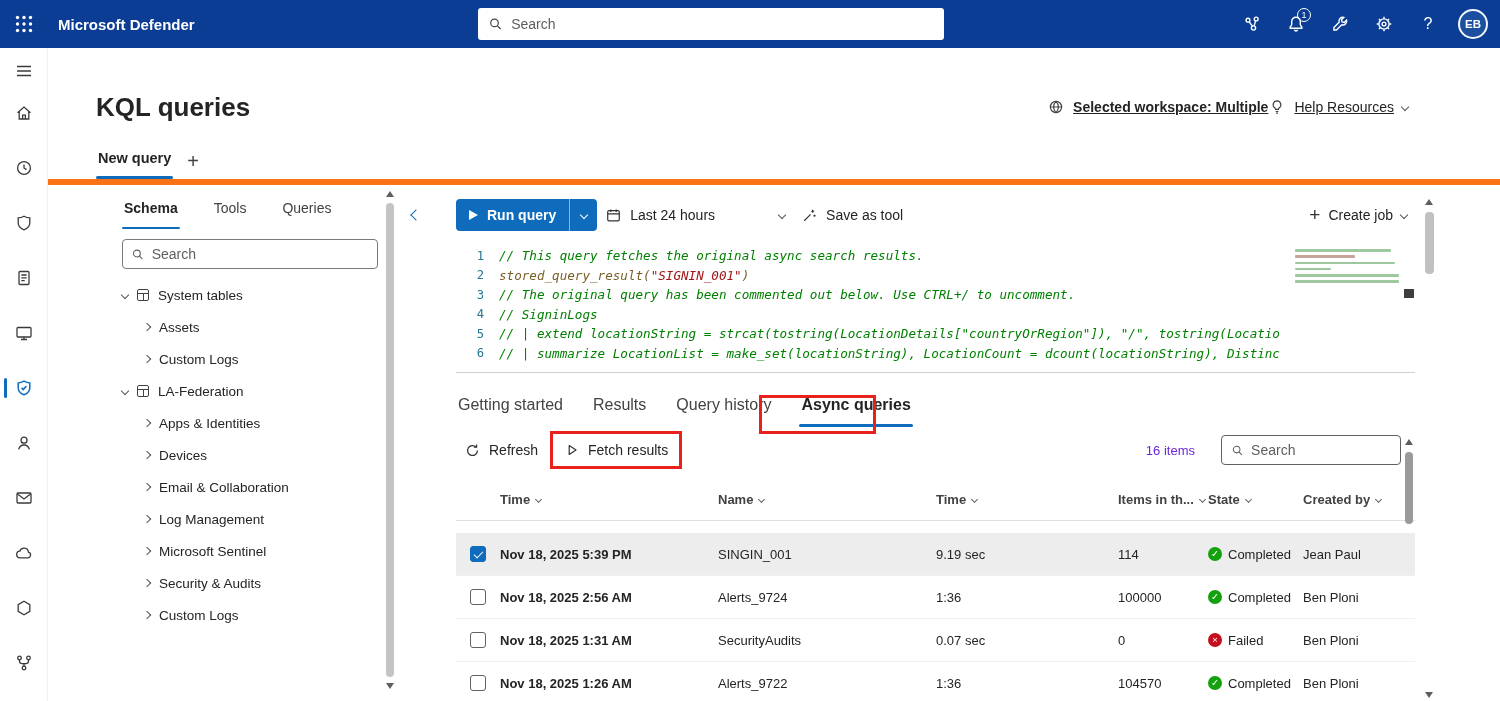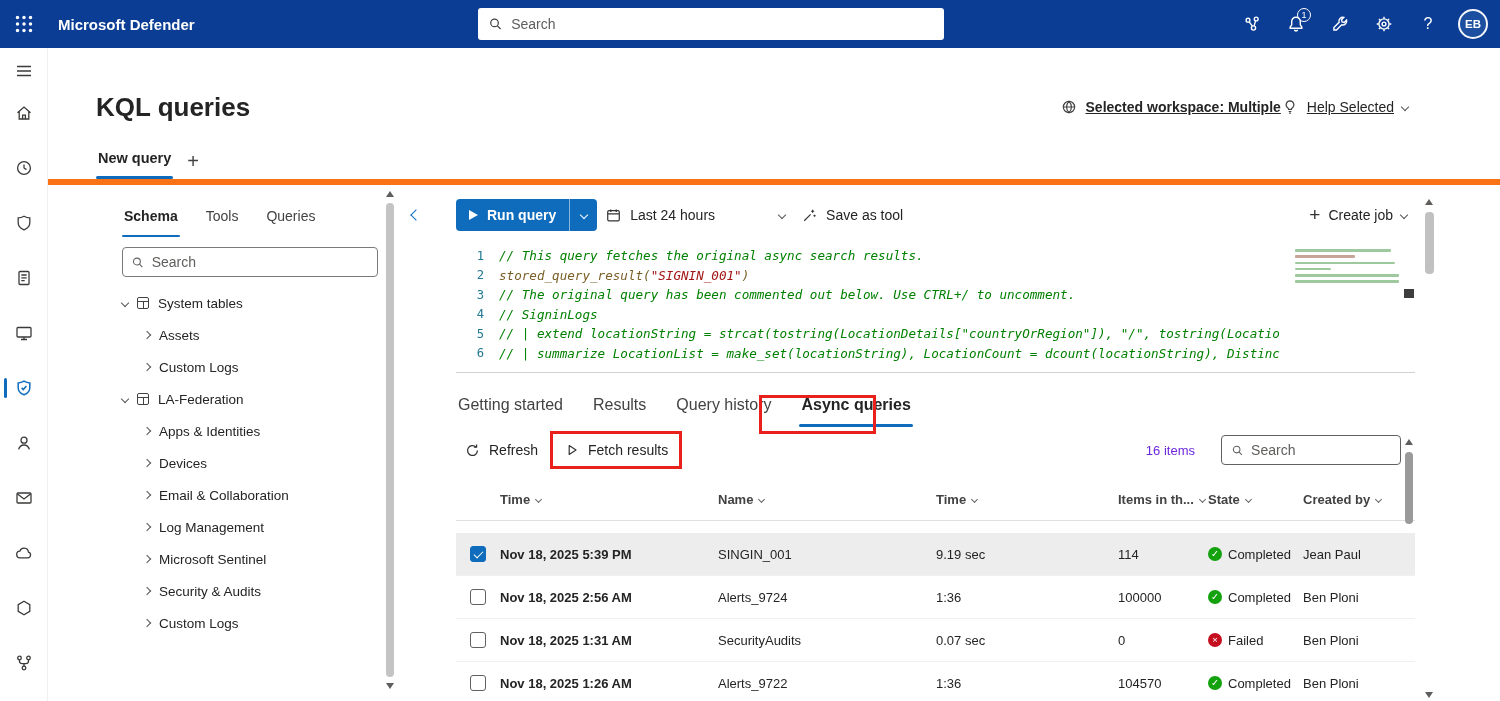--- a/index.html
+++ b/index.html
@@ -40,21 +40,21 @@
 
   .qtabs-row { height:49px; padding-left:48px; display:flex; align-items:flex-end; gap:8px; border-bottom:6px solid #f97316; }
   .qtab { font-size:14.5px; font-weight:700; color:#242424; padding:0 2px 13px; position:relative; background:none; border:none; }
   .qtab.active::after { content:""; position:absolute; left:0; right:0; bottom:0; height:3px; border-radius:2px; background:var(--accent); }
   .add-tab { background:none; border:none; font-size:20px; color:#424242; padding:0 6px 8px; line-height:1; }
 
   .work { display:flex; height:516px; }
 
   
   .schema { width:300px; flex:none; margin-left:48px; position:relative; padding:12px 18px 0 26px; }
-  .ptabs { display:flex; gap:24px; height:32px;margin-top:8px; }
+  .ptabs { display:flex; gap:32px; height:32px; }
   .ptab { font-size:14px; color:#424242; background:none; border:none; padding:0 2px 10px; position:relative; }
   .ptab.active { font-weight:700; color:#242424; }
   .ptab.active::after { content:""; position:absolute; left:0; right:0; bottom:0; height:2.5px; border-radius:2px; background:var(--accent); }
   .sp-search { margin-top:10px; height:30px; border:1px solid #7a7a7a; border-radius:4px; display:flex; align-items:center; gap:7px; padding:0 8px; }
   .tree { margin-top:10px; }
   .tree-item { height:32px; display:flex; align-items:center; gap:9px; cursor:pointer; }
   .tree-item.lvl1 { padding-left:22px; }
   .tree-label { font-size:13.5px; color:#242424; white-space:nowrap; }
   .chev { display:inline-block; width:6px; height:6px; border-right:1.5px solid #555; border-bottom:1.5px solid #555; transform:rotate(45deg); flex:none; }
   .chev.right { transform:rotate(-45deg); }
@@ -315,21 +315,21 @@
             </svg>
           <span>Selected workspace: Multiple</span>
         </button>
         <button class="hr-item">
           <svg width="18" height="18" viewBox="0 0 20 20">
               <g fill="none" stroke="#424242" stroke-width="1.3">
                 <path d="M10 3.2a4.3 4.3 0 0 1 2.6 7.7c-.6.5-1 1.1-1 1.8H8.4c0-.7-.4-1.3-1-1.8A4.3 4.3 0 0 1 10 3.2z"></path>
                 <path d="M8.5 15h3M9 16.8h2"></path>
               </g>
             </svg>
-          <span>Help Selected</span>
+          <span>Help Resources</span>
           <i class="chev"></i>
         </button>
       </div>
     </div>
 
     <div class="qtabs-row">
       <button class="qtab active"><span>New query</span></button>
       <button class="add-tab"><span>+</span></button>
     </div>
 

